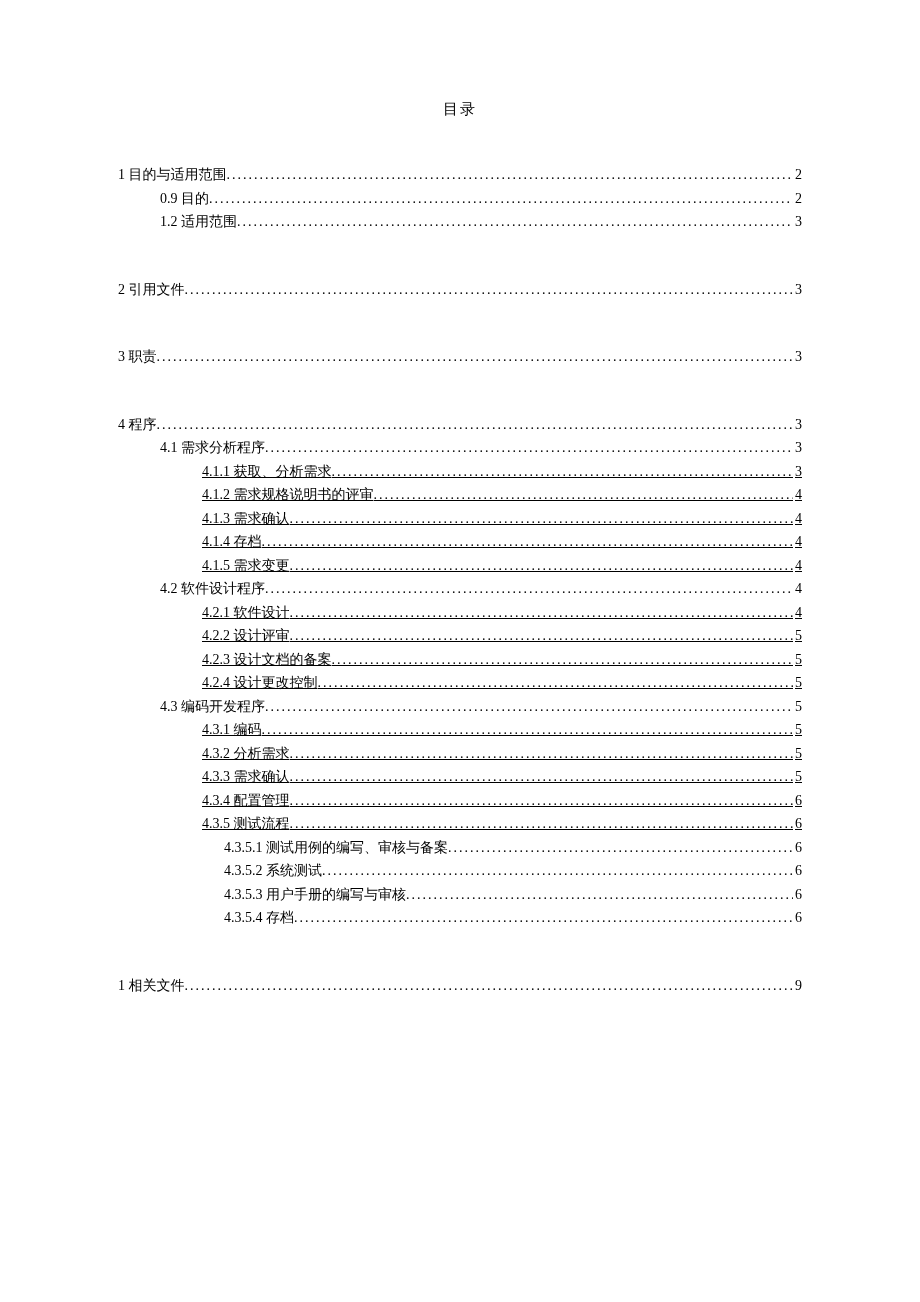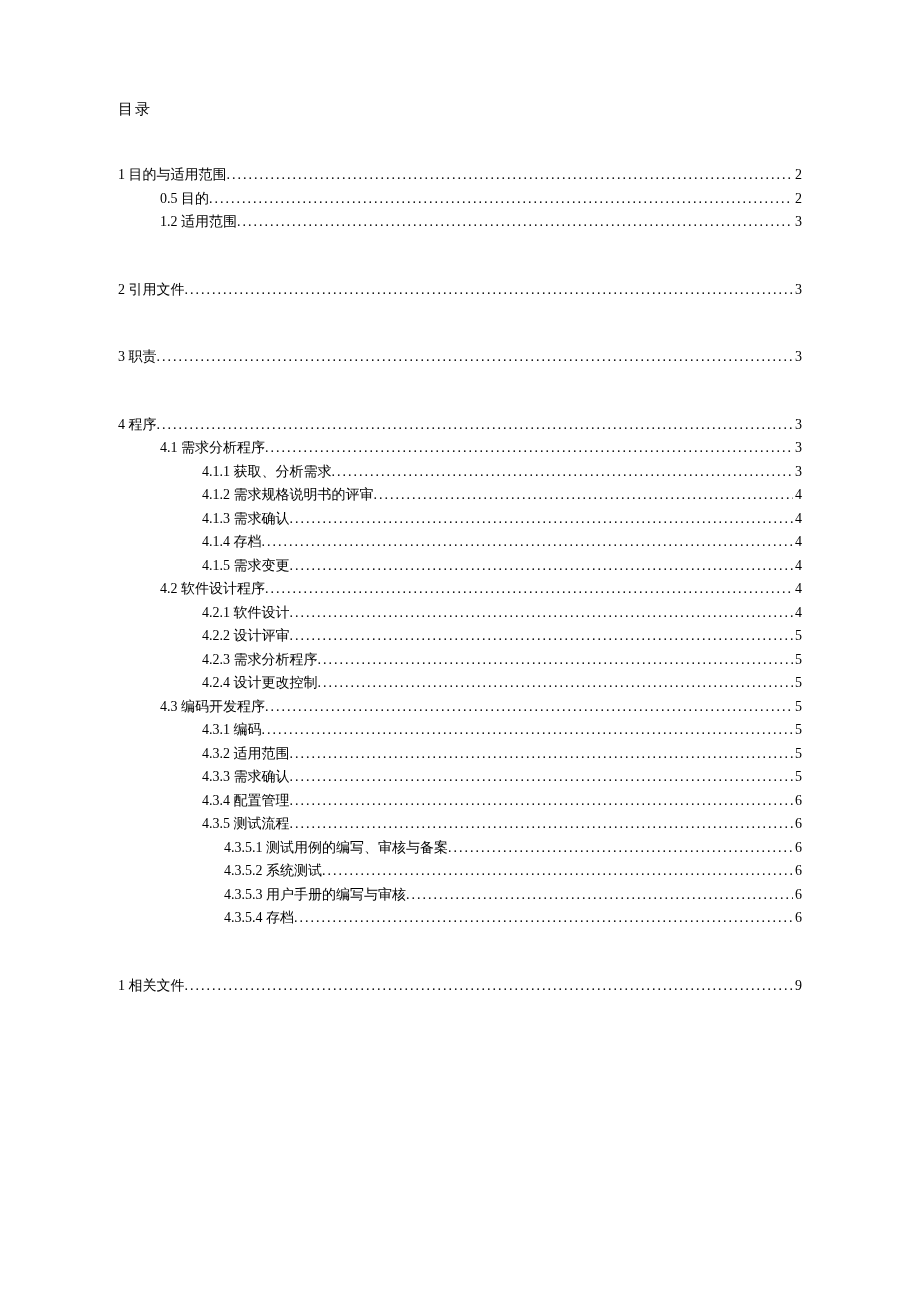--- a/index.html
+++ b/index.html
@@ -10,20 +10,21 @@
     body {
       background: #ffffff;
       font-family: "SimSun", "宋体", serif;
       width: 920px;
       height: 1302px;
       padding: 100px 118px 0 118px;
       color: #000;
       font-size: 14px;
     }
     .title {
+      text-align: center;
       font-size: 15px;
       margin-bottom: 16px;
       letter-spacing: 2px;
     }
     .toc-entry {
       display: flex;
       align-items: baseline;
       white-space: nowrap;
       line-height: 23.5px;
       font-size: 14px;
@@ -39,36 +40,36 @@
     }
     .toc-dots::after {
       content: "..................................................................................................................................................................................................";
     }
     .toc-page {
       flex: 0 0 auto;
       padding-left: 2px;
     }
     .indent-0 { padding-left: 0px; margin-top: 44px; }
     .indent-1 { padding-left: 42px; }
-    .indent-2 { padding-left: 84px; }
+    .indent-2 { padding-left: 84px; text-decoration: underline; }
     .indent-3 { padding-left: 106px; }
   </style>
 </head>
 <body>
 
 <div class="title">目录</div>
 
 <div id="toc-container">
     <div class="toc-entry indent-0">
       <span class="toc-label">1 目的与适用范围</span>
       <span class="toc-dots"></span>
       <span class="toc-page">2</span>
     </div>
     <div class="toc-entry indent-1">
-      <span class="toc-label">0.5  目的</span>
+      <span class="toc-label">0.9  目的</span>
       <span class="toc-dots"></span>
       <span class="toc-page">2</span>
     </div>
     <div class="toc-entry indent-1">
       <span class="toc-label">1.2  适用范围</span>
       <span class="toc-dots"></span>
       <span class="toc-page">3</span>
     </div>
     <div class="toc-entry indent-0">
       <span class="toc-label">2  引用文件</span>
@@ -124,41 +125,41 @@
       <span class="toc-label">4.2.1 软件设计</span>
       <span class="toc-dots"></span>
       <span class="toc-page">4</span>
     </div>
     <div class="toc-entry indent-2">
       <span class="toc-label">4.2.2 设计评审</span>
       <span class="toc-dots"></span>
       <span class="toc-page">5</span>
     </div>
     <div class="toc-entry indent-2">
-      <span class="toc-label">4.2.3 需求分析程序</span>
+      <span class="toc-label">4.2.3 设计文档的备案</span>
       <span class="toc-dots"></span>
       <span class="toc-page">5</span>
     </div>
     <div class="toc-entry indent-2">
       <span class="toc-label">4.2.4 设计更改控制</span>
       <span class="toc-dots"></span>
       <span class="toc-page">5</span>
     </div>
     <div class="toc-entry indent-1">
       <span class="toc-label">4.3  编码开发程序</span>
       <span class="toc-dots"></span>
       <span class="toc-page">5</span>
     </div>
     <div class="toc-entry indent-2">
       <span class="toc-label">4.3.1 编码</span>
       <span class="toc-dots"></span>
       <span class="toc-page">5</span>
     </div>
     <div class="toc-entry indent-2">
-      <span class="toc-label">4.3.2 适用范围</span>
+      <span class="toc-label">4.3.2 分析需求</span>
       <span class="toc-dots"></span>
       <span class="toc-page">5</span>
     </div>
     <div class="toc-entry indent-2">
       <span class="toc-label">4.3.3 需求确认</span>
       <span class="toc-dots"></span>
       <span class="toc-page">5</span>
     </div>
     <div class="toc-entry indent-2">
       <span class="toc-label">4.3.4 配置管理</span>

